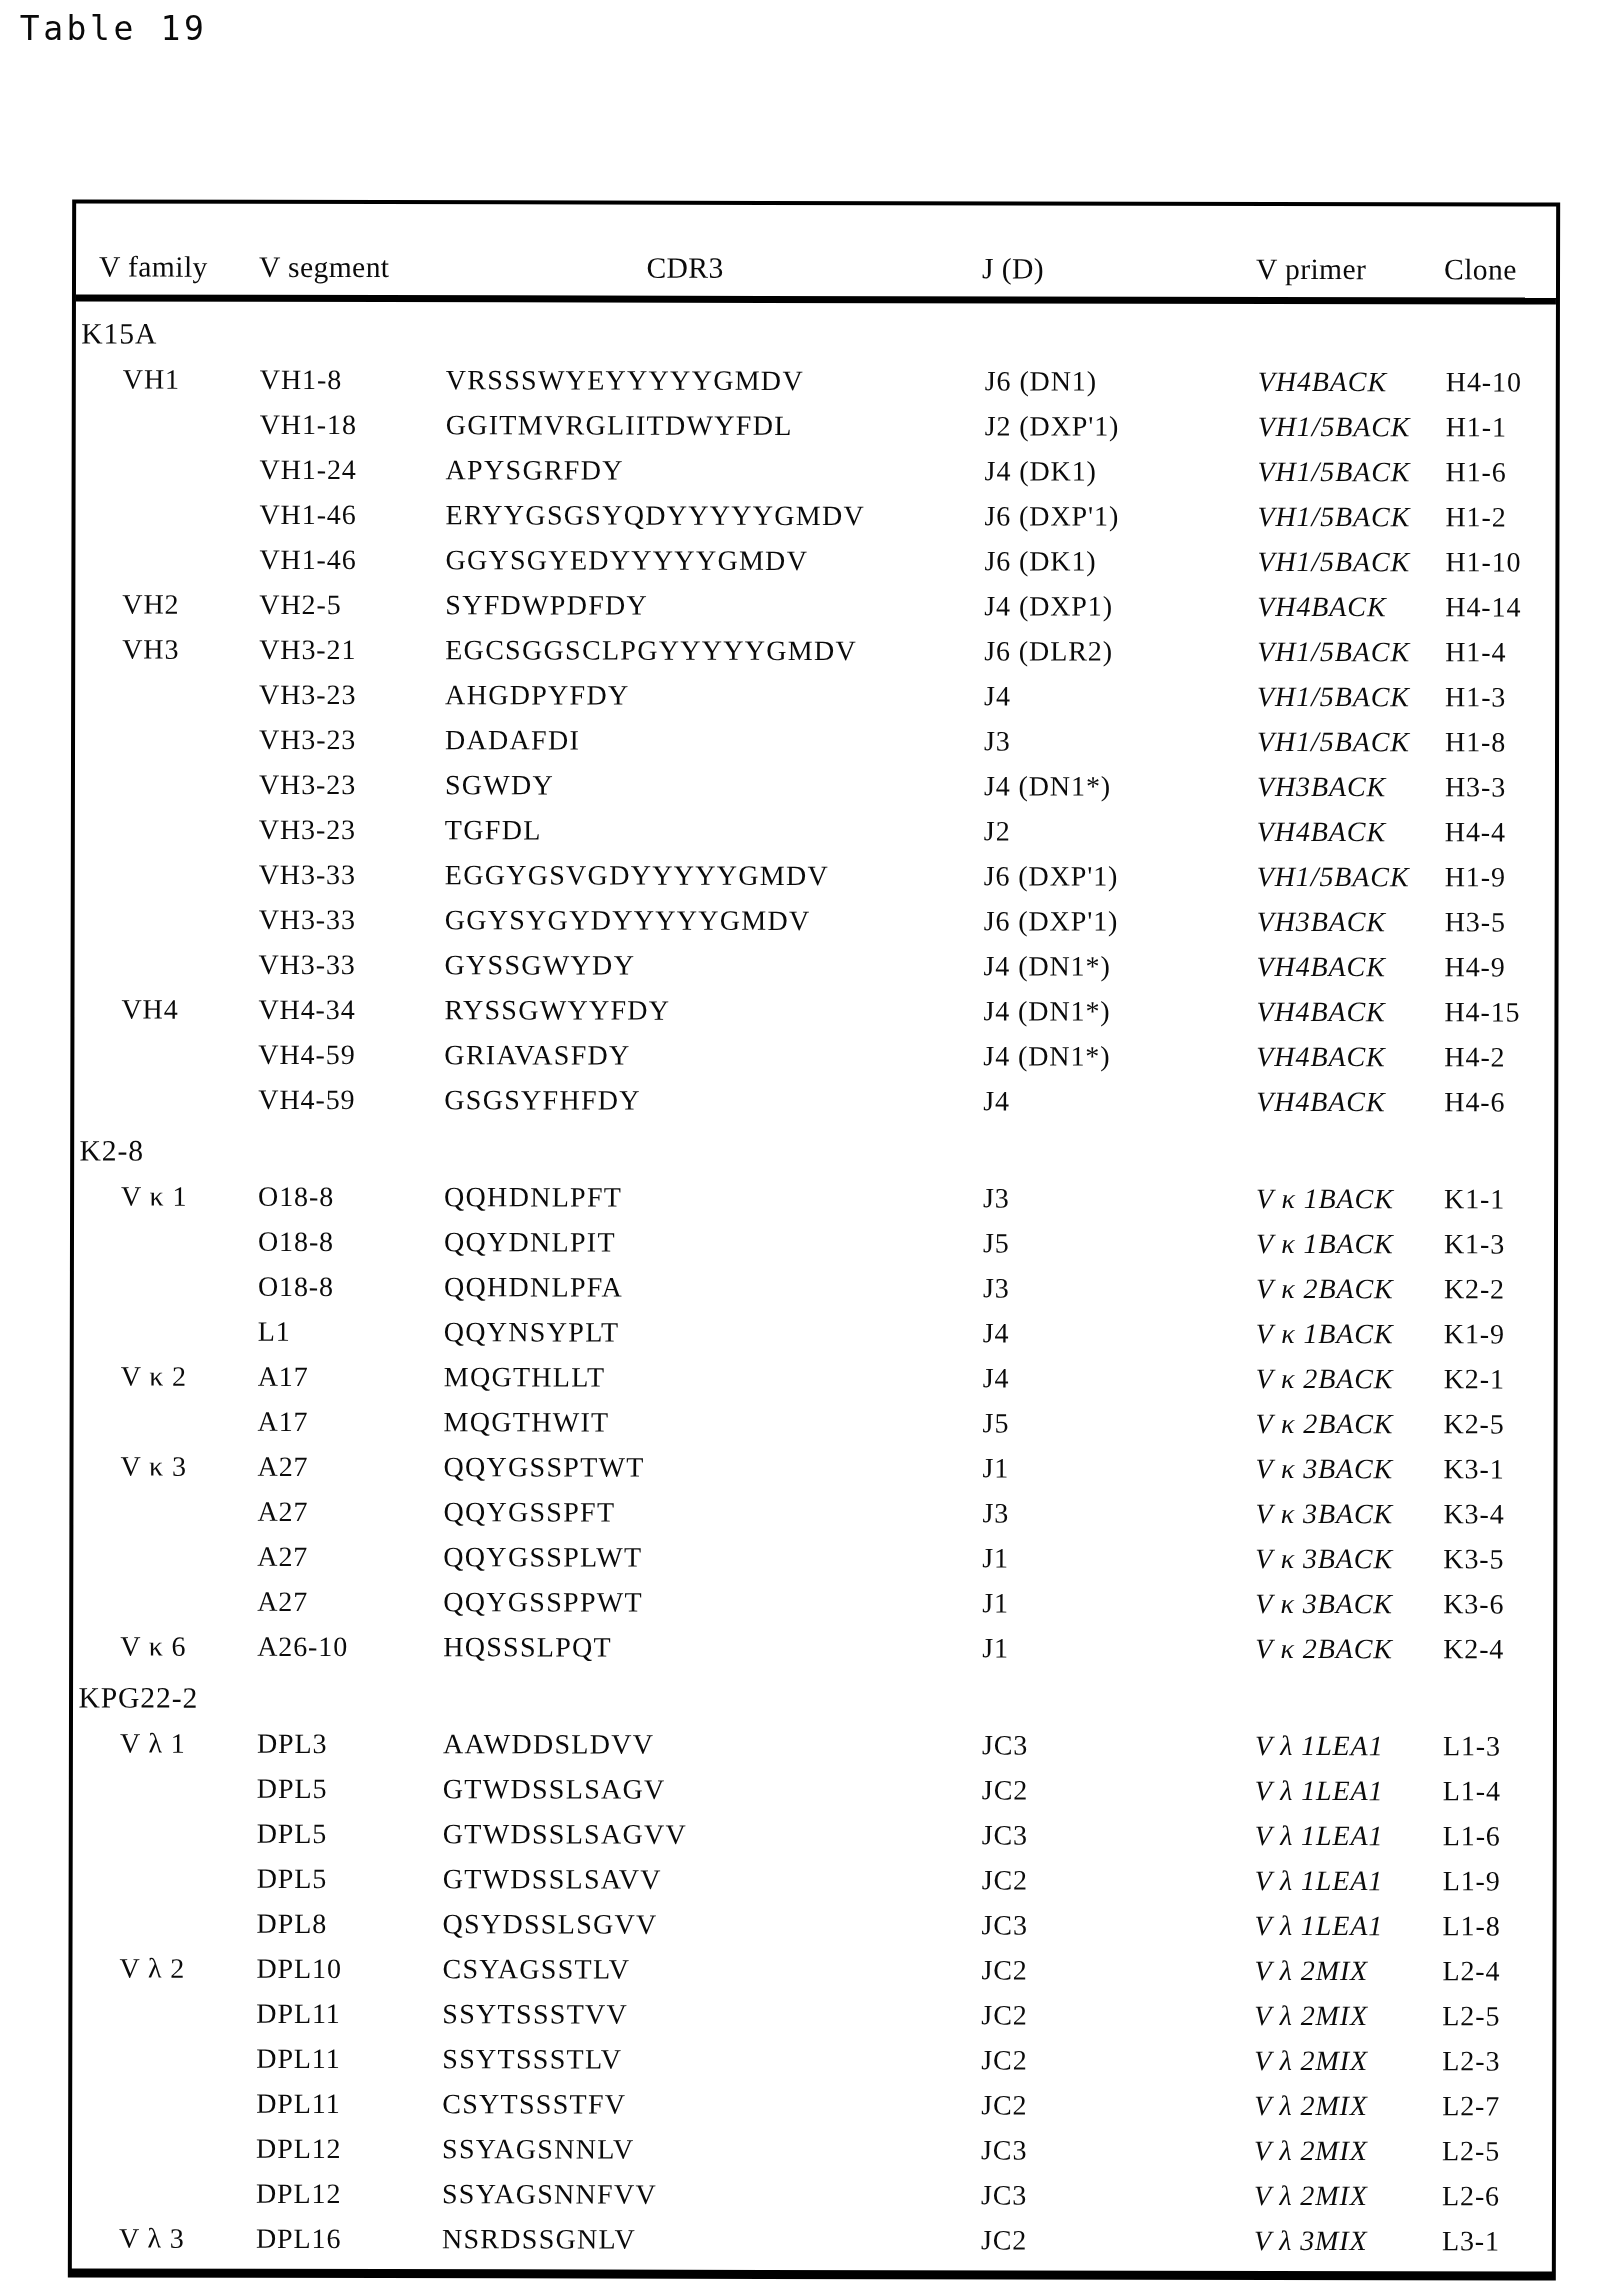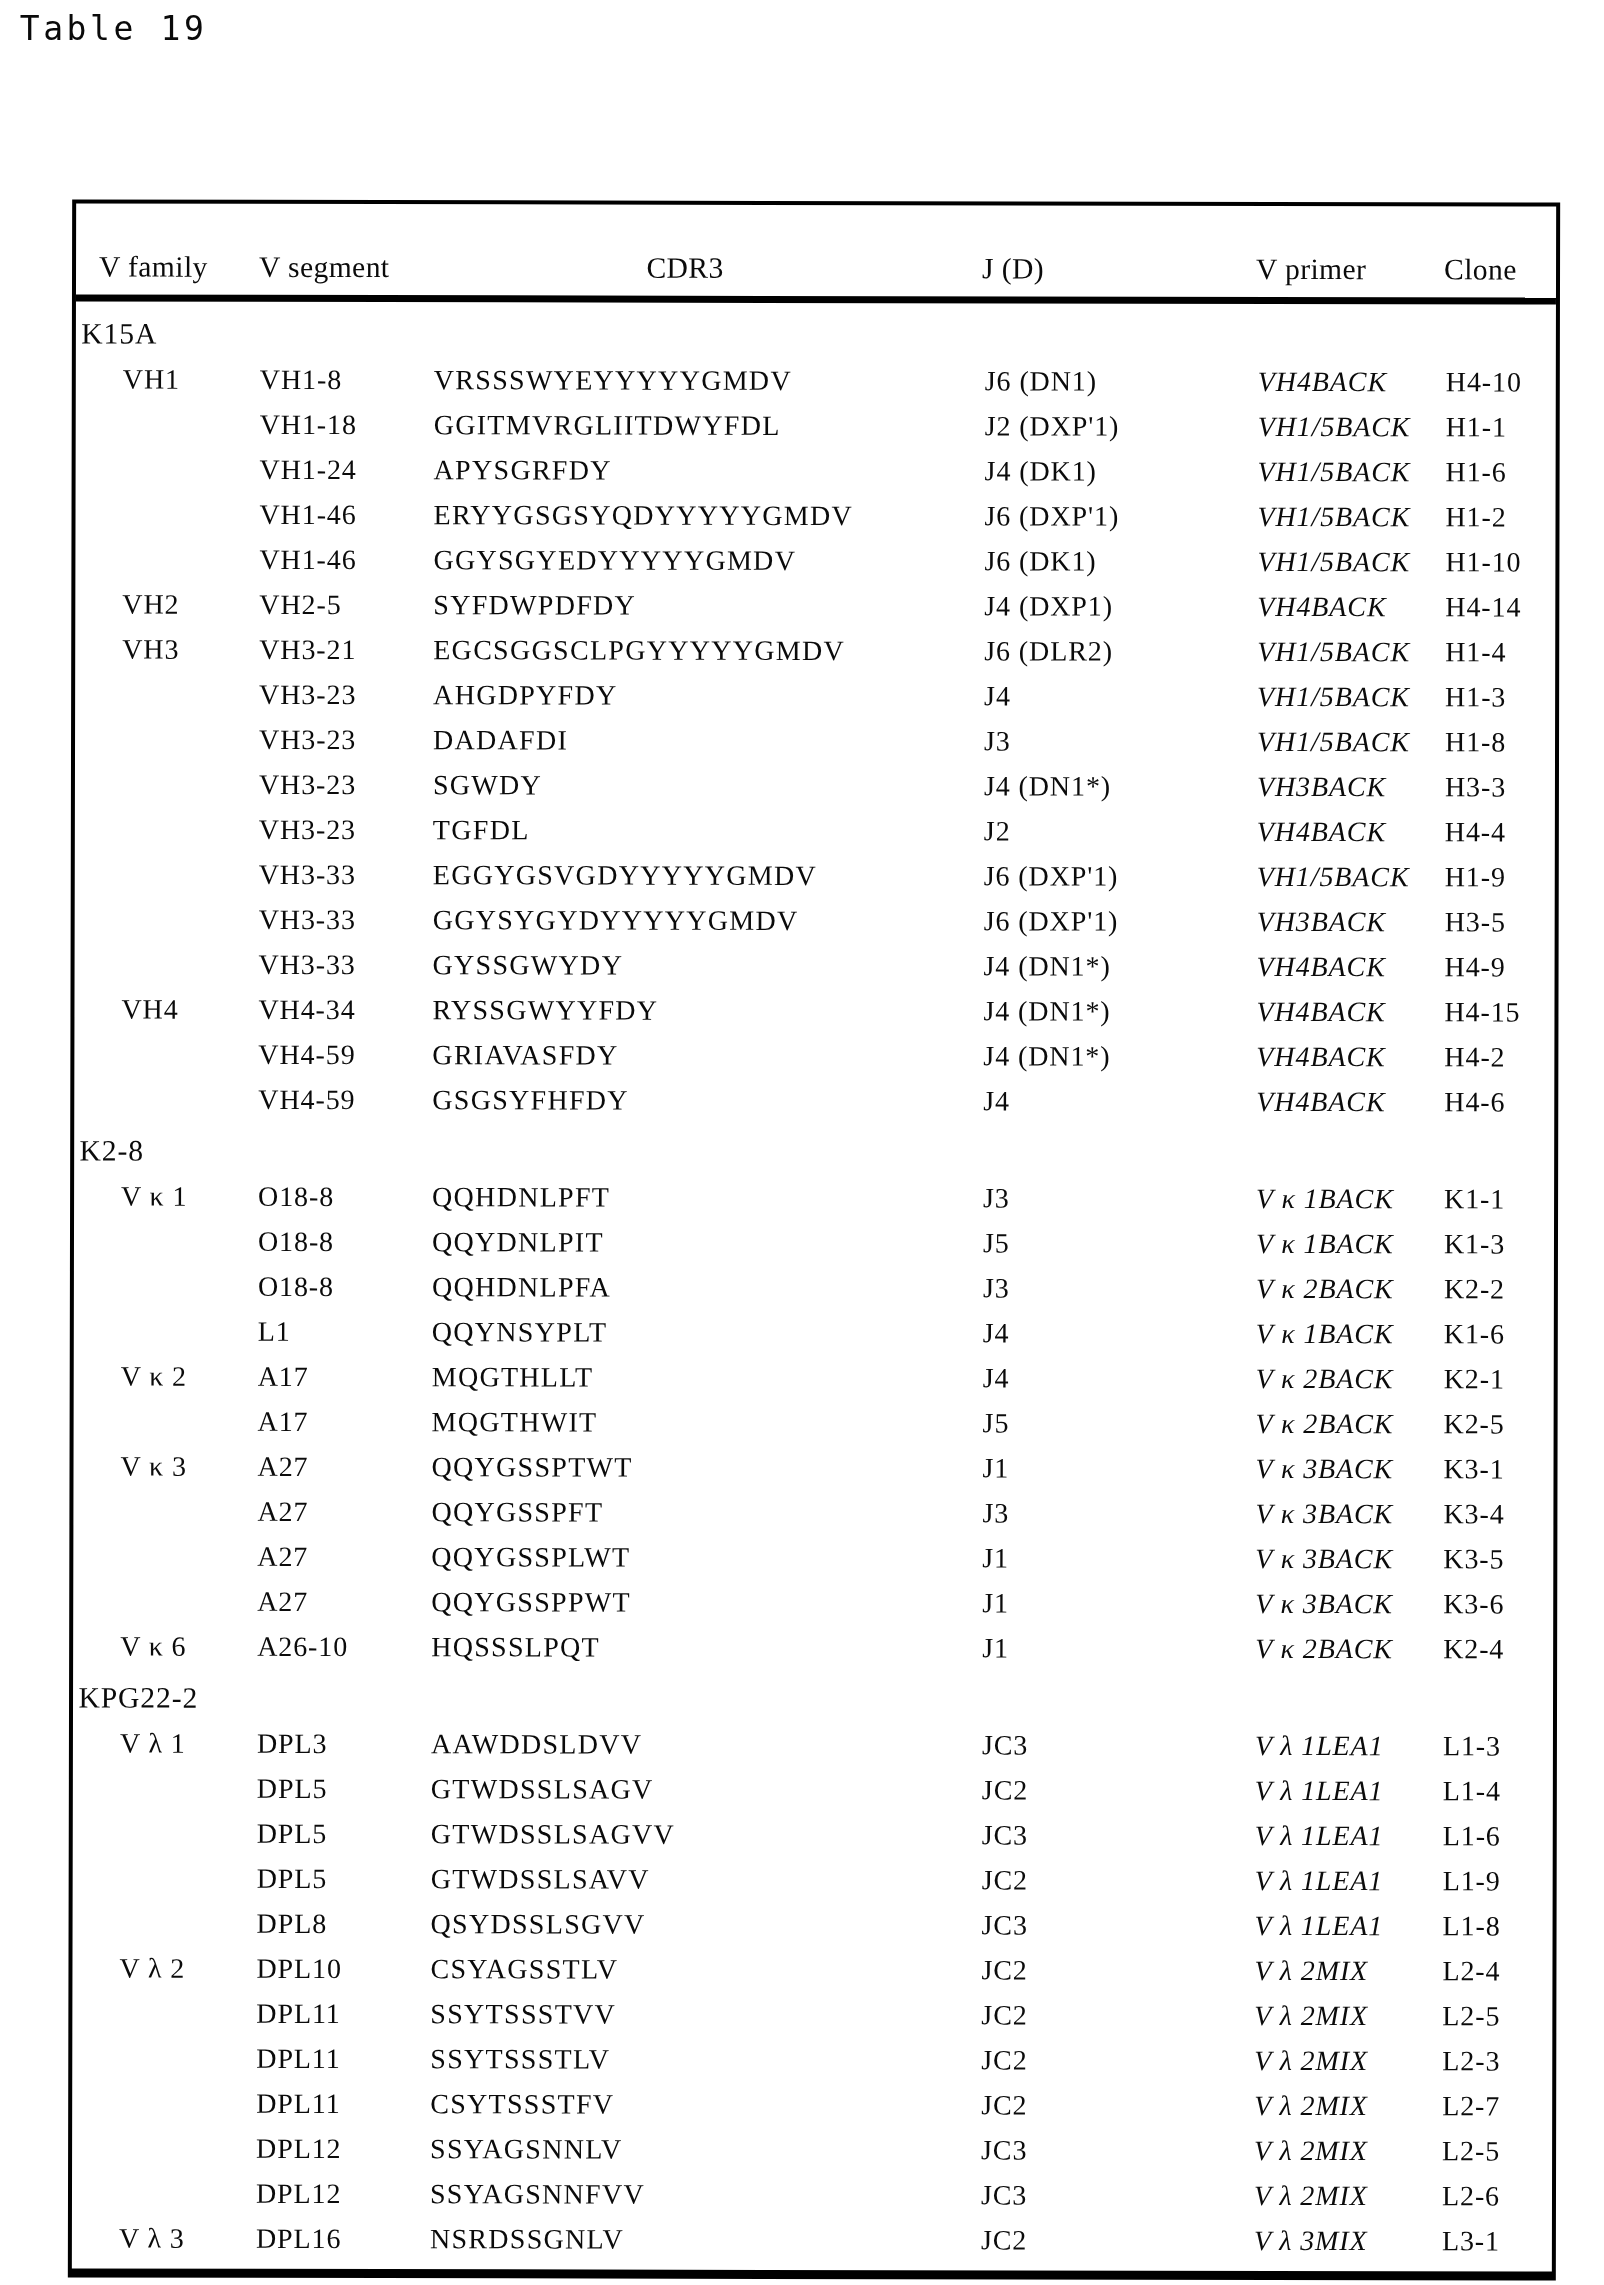--- a/index.html
+++ b/index.html
@@ -47,21 +47,21 @@
   .row{
     position:relative;height:45px;
   }
   .cell{
     position:absolute;bottom:5.4px;
     font-size:28px;letter-spacing:0.9px;white-space:nowrap;color:#0b0b0b;
   }
   .cell.section{left:5.4px;font-size:29.6px;letter-spacing:0.9px;}
   .cell.family{left:47px;}
   .cell.segment{left:184px;}
-  .cell.cdr3{left:358px;letter-spacing:1.3px;margin-top:30px;}
+  .cell.cdr3{left:370px;letter-spacing:1.3px;margin-top:30px;}
   .cell.jd{left:909px;}
   .cell.primer{left:1182px;font-style:italic;}
   .cell.clone{left:1370px;}
 </style>
 </head>
 <body>
 
 <div class="page-title">Table 19</div>
 
 <div class="table-box">
@@ -223,21 +223,21 @@
         <span class="cell cdr3">QQHDNLPFA</span>
         <span class="cell jd">J3</span>
         <span class="cell primer">V κ 2BACK</span>
         <span class="cell clone">K2-2</span>
       </div>
       <div class="row">
         <span class="cell segment">L1</span>
         <span class="cell cdr3">QQYNSYPLT</span>
         <span class="cell jd">J4</span>
         <span class="cell primer">V κ 1BACK</span>
-        <span class="cell clone">K1-6</span>
+        <span class="cell clone">K1-9</span>
       </div>
       <div class="row">
         <span class="cell family">V κ 2</span>
         <span class="cell segment">A17</span>
         <span class="cell cdr3">MQGTHLLT</span>
         <span class="cell jd">J4</span>
         <span class="cell primer">V κ 2BACK</span>
         <span class="cell clone">K2-1</span>
       </div>
       <div class="row">

